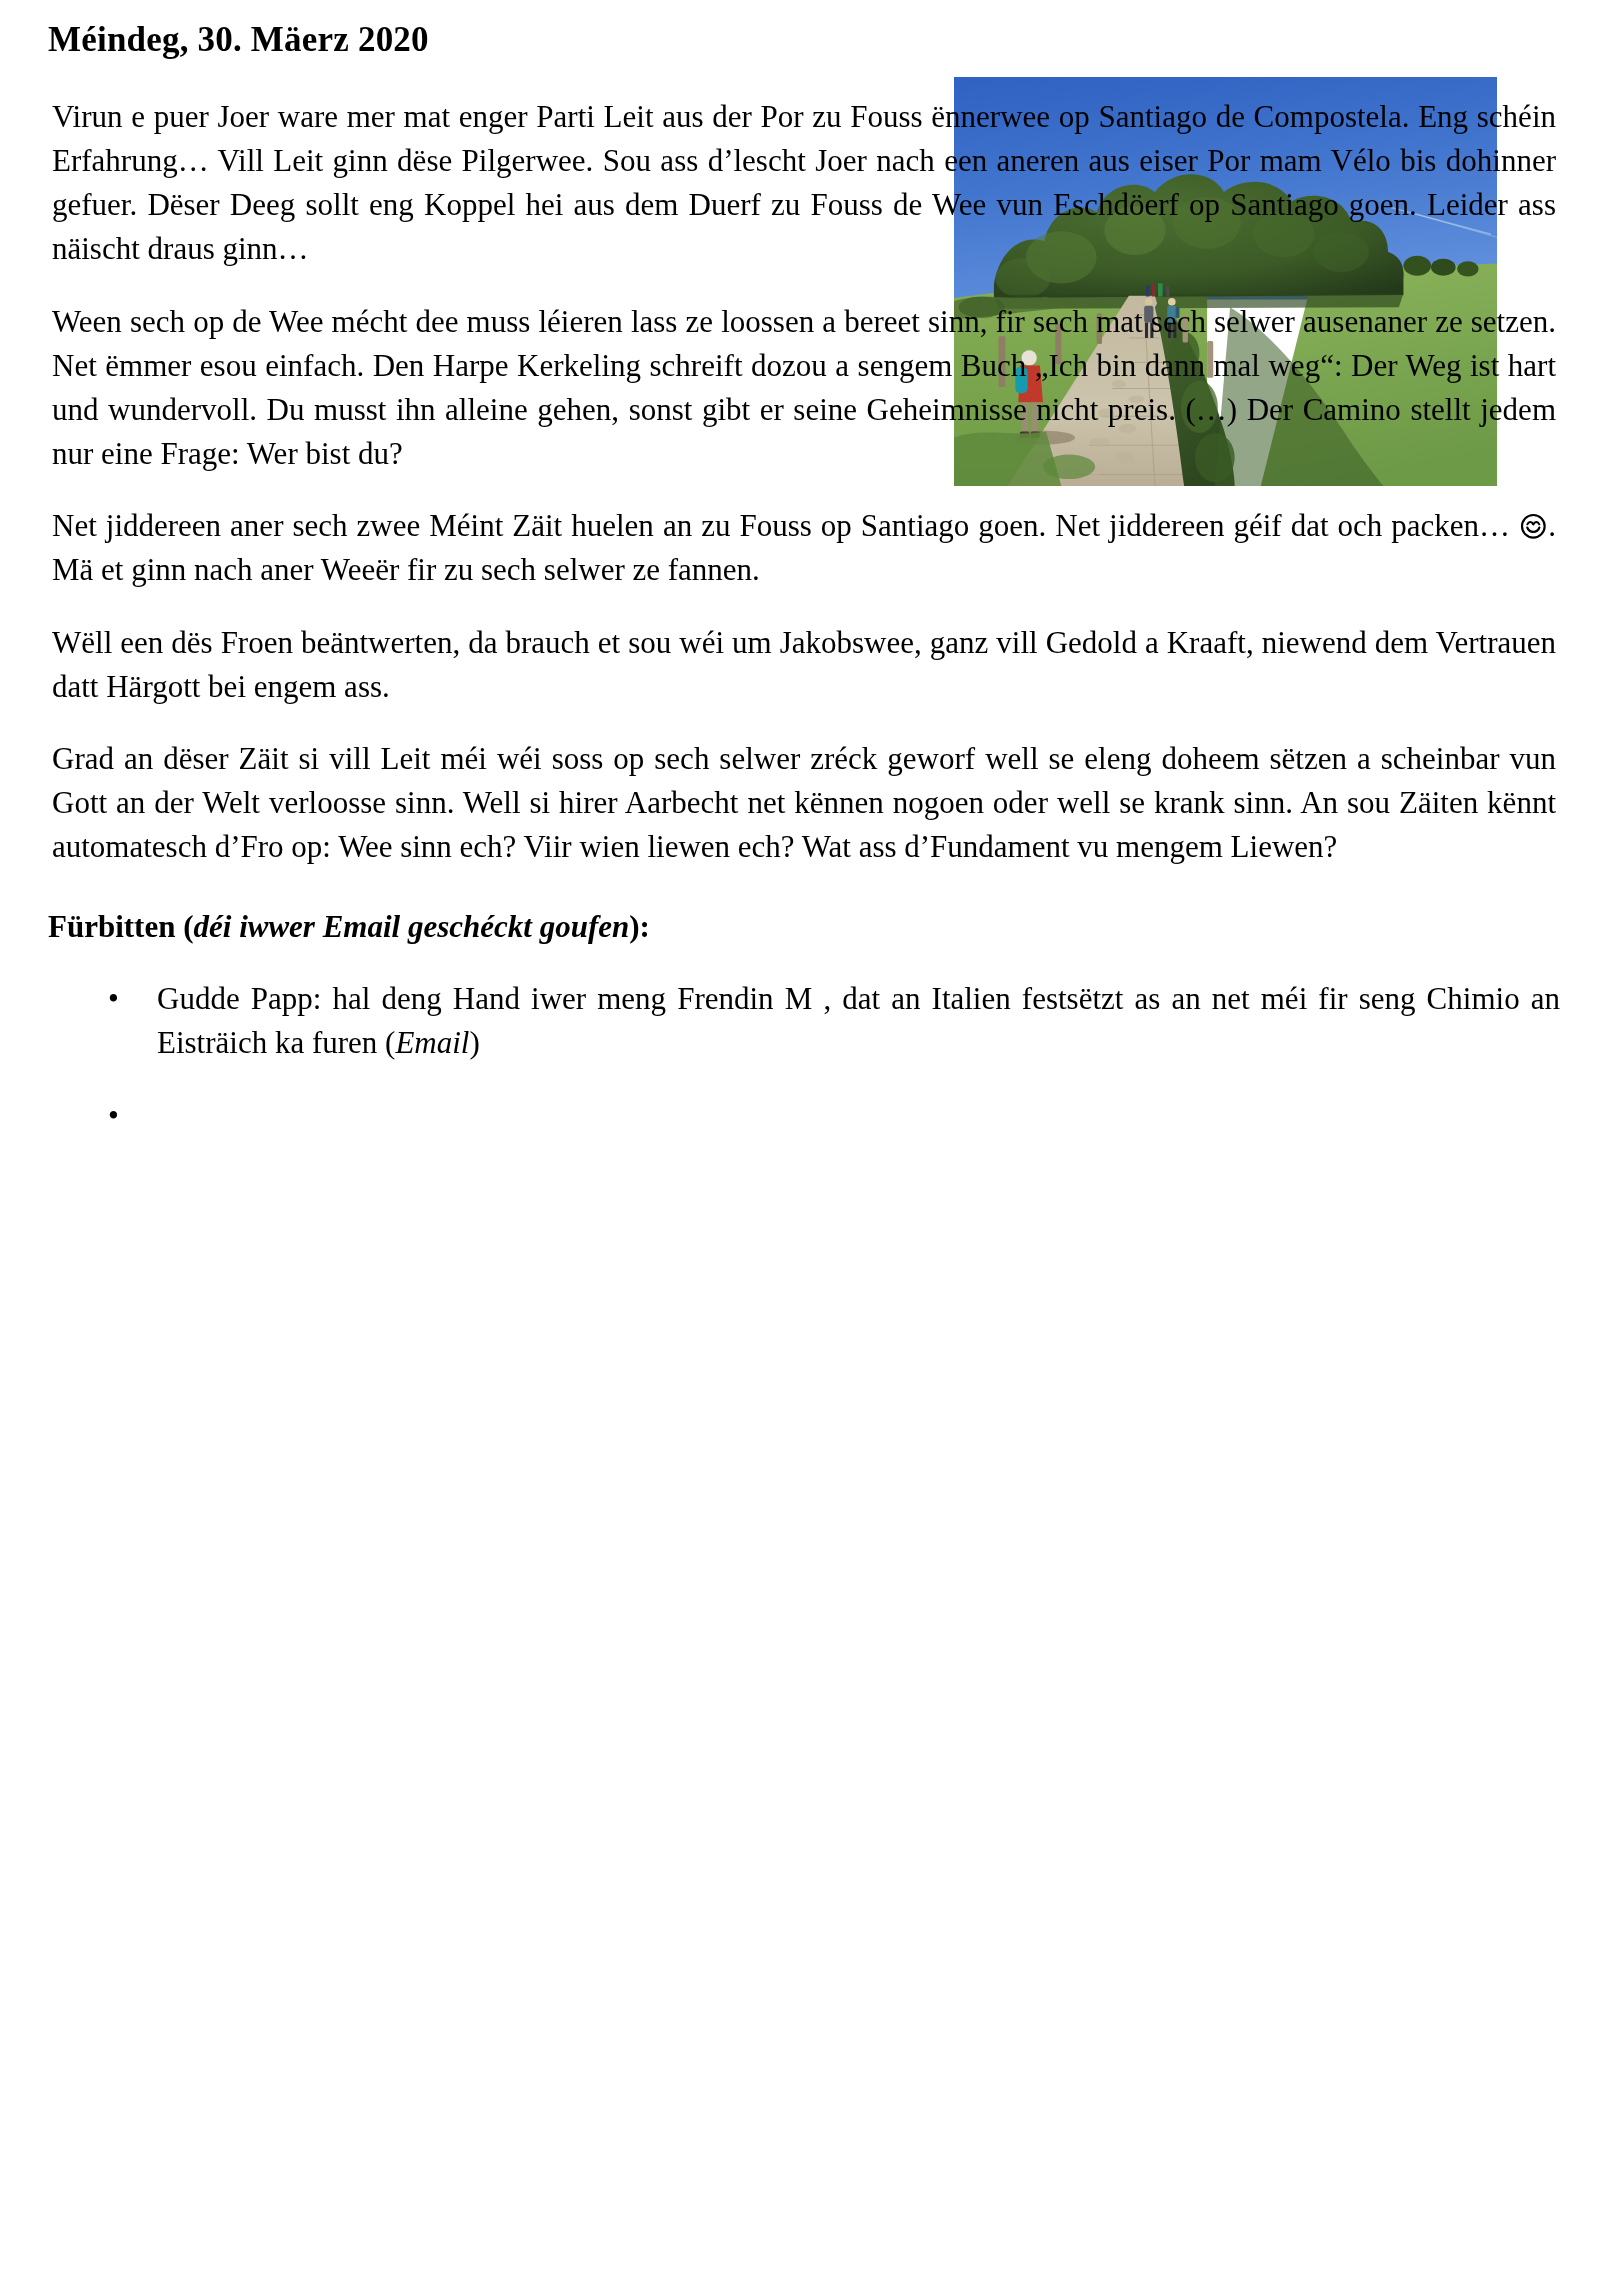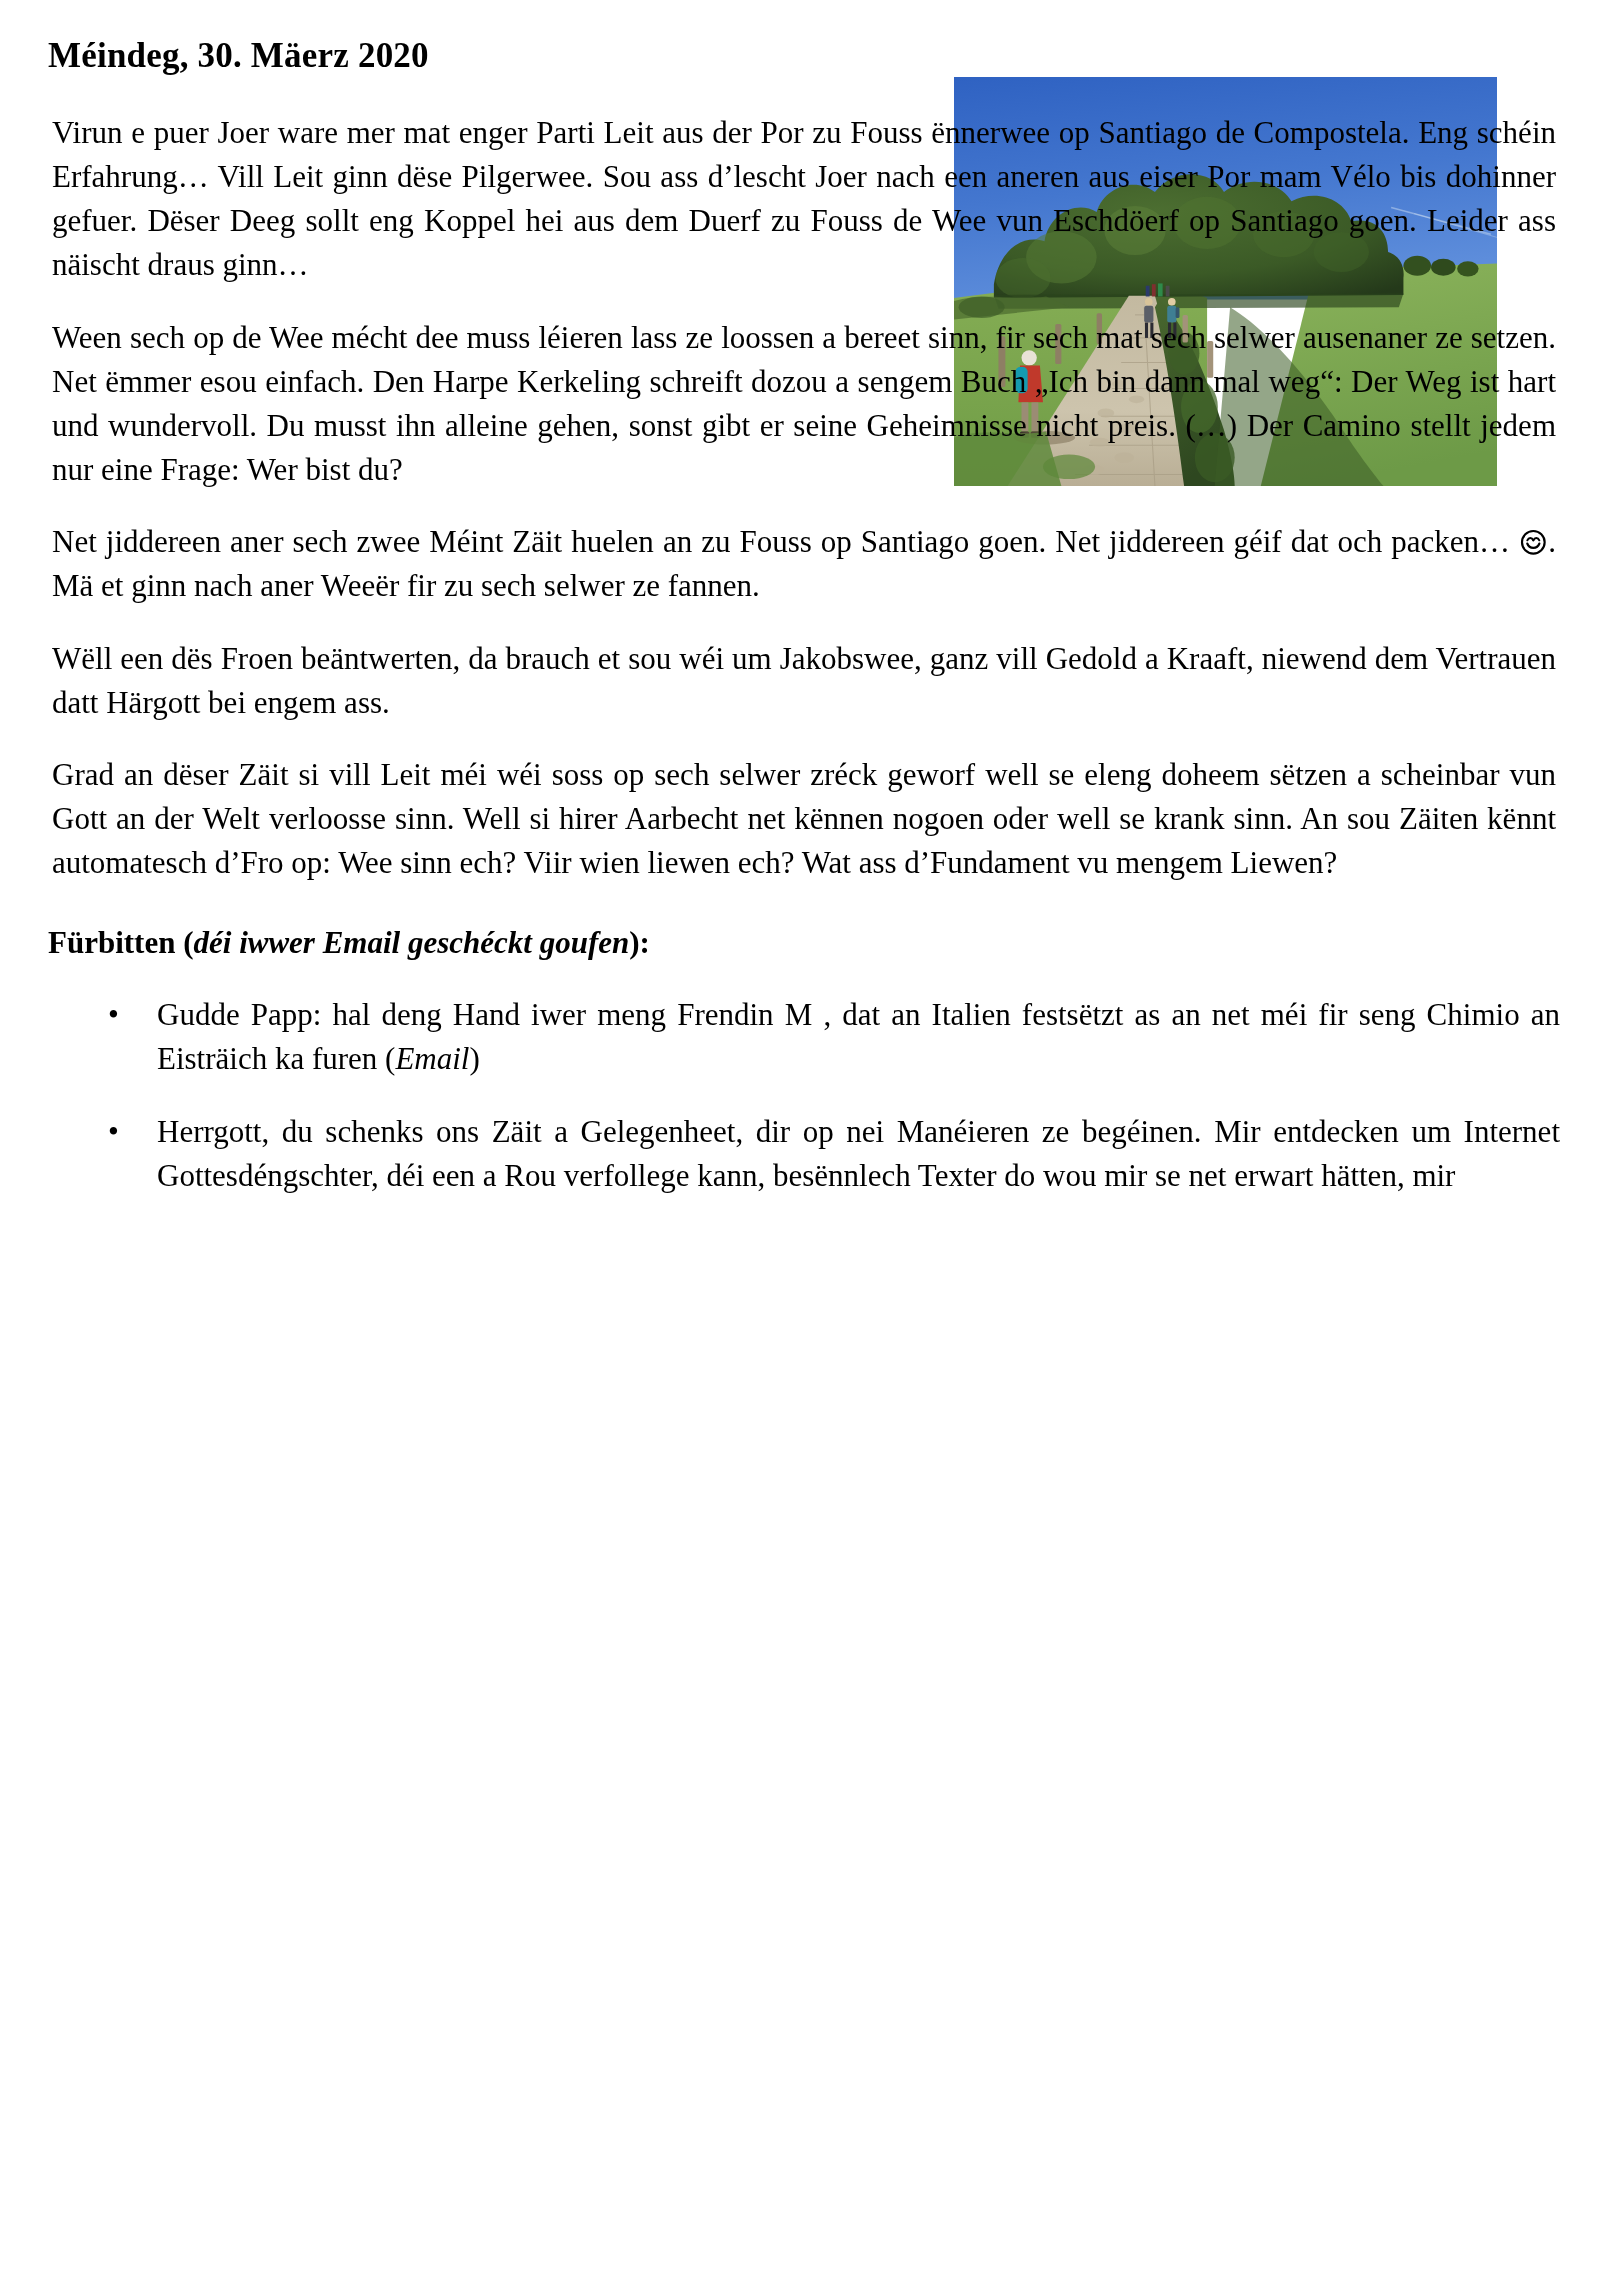--- a/index.html
+++ b/index.html
@@ -13,21 +13,21 @@
     height: 2295px;
     background: #ffffff;
     font-family: "Liberation Serif", "DejaVu Serif", serif;
     color: #000000;
     overflow: hidden;
     box-sizing: border-box;
   }
   .content {
     position: absolute;
     left: 48px;
-    top: 16px;
+    top: 0;
     width: 1512px;
   }
 
   
   .date-heading {
     font-size: 35px;
     font-weight: bold;
     letter-spacing: 0.2px;
     margin: 0;
     padding-top: 20px;
@@ -287,19 +287,19 @@
 
     <p class="body-para">Grad an dëser Zäit si vill Leit méi wéi soss op sech selwer zréck geworf well se eleng doheem sëtzen a scheinbar vun Gott an der Welt verloosse sinn. Well si hirer Aarbecht net kënnen nogoen oder well se krank sinn. An sou Zäiten kënnt automatesch d’Fro op: Wee sinn ech? Viir wien liewen ech? Wat ass d’Fundament vu mengem Liewen?</p>
 
     <h3 class="fb-heading"><span>Fürbitten (</span><em>déi iwwer Email geschéckt goufen</em><span>):</span></h3>
 
     <ul class="bullets">
       <li class="bullet-item">
         <span class="dot">•</span><span>Gudde Papp: hal deng Hand iwer meng Frendin M , dat an Italien   festsëtzt as an net méi fir seng Chimio an Eisträich ka furen (</span><i>Email</i><span>)</span>
       </li>
       <li class="bullet-item">
-        <span class="dot">•</span><span>Herrgott, du schenks ons Zäit a Gelegenheet, dir op nei Manéieren ze begéinen. Mir entdecken um Internet Gottesdéngschter, déi een a Rou verfollege kann, besënnlech Texter do wou mir se net erwart hätten, mir</span>
+        <span class="dot">•</span>
       </li>
     </ul>
 
   </div>
 </div>
 
 
 </body></html>

